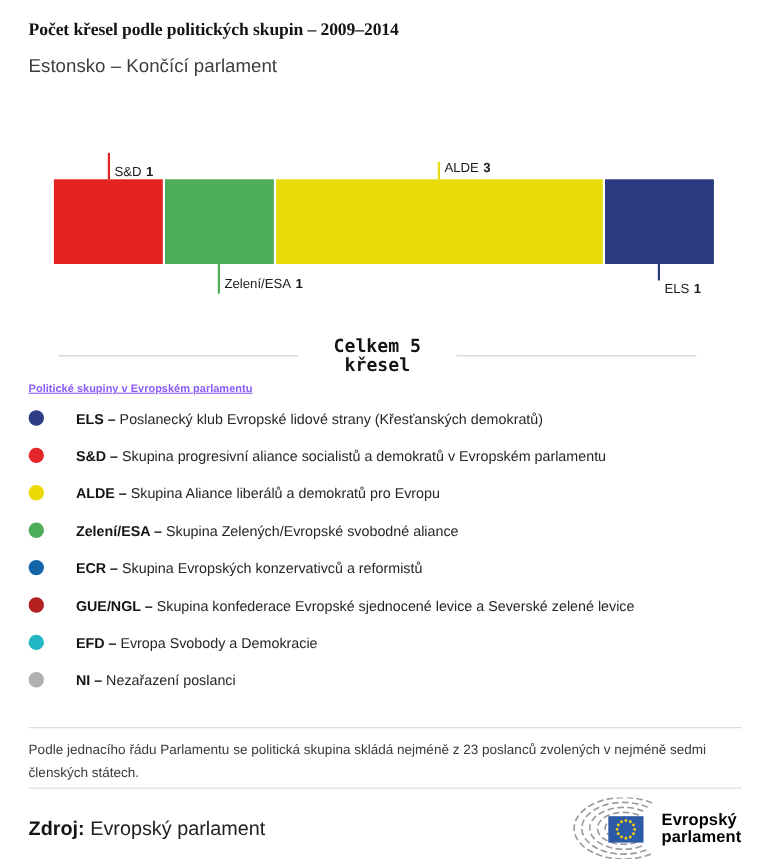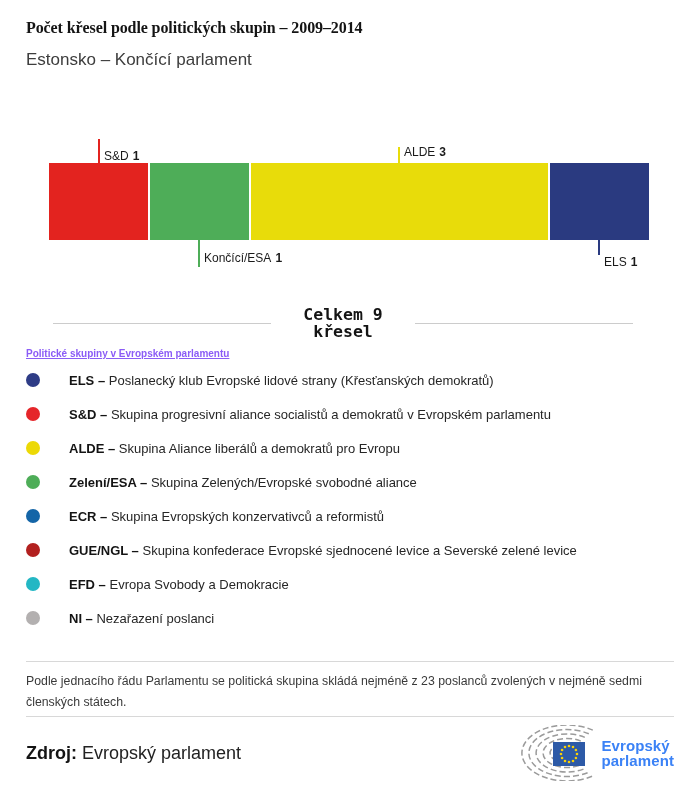--- a/index.html
+++ b/index.html
@@ -32,21 +32,21 @@
   .legend-text b{color:#141414;}
 
   .hr{border:none;border-top:1px solid #d8d8d8;margin:26px 26px 0;}
   .hr.second{margin-top:3px;}
   .note{margin:9px 26px 0;width:634px;font-size:12.3px;line-height:21px;color:#3a3a3a;}
 
   .source-row{margin:8px 26px 0;height:56px;display:flex;justify-content:space-between;align-items:center;}
   .source{font-size:18px;color:#222;}
   .source .b{font-weight:700;color:#141414;}
   .brand{display:flex;align-items:center;}
-  .brand-text{margin-left:4px;font-size:15px;line-height:15.5px;font-weight:700;color:#3b82f6;letter-spacing:0.1px;}
+  .brand-text{margin-left:4px;font-size:15px;line-height:15.5px;font-weight:700;color:#000000;letter-spacing:0.1px;}
 </style>
 </head>
 <body>
 
 <div class="page">
 
   <h1>Počet křesel podle politických skupin – 2009–2014</h1>
   <div class="subtitle">Estonsko – Končící parlament</div>
 
   <div class="chart">
@@ -54,33 +54,33 @@
       <div class="bar">
           <div class="seg" style="flex-grow: 1; background: rgb(227, 35, 31);"></div>
           <div class="seg" style="flex-grow: 1; background: rgb(78, 173, 88);"></div>
           <div class="seg" style="flex-grow: 3; background: rgb(232, 220, 10);"></div>
           <div class="seg" style="flex-grow: 1; background: rgb(42, 58, 128);"></div>
         </div>
       <div class="annotations">
           <div class="tickline" style="left: calc(8.33333% - 1px); background: rgb(227, 35, 31); top: 3px; height: 24px;"></div>
           <div class="ticklabel" style="left: calc(8.33333% + 5px); top: 1px; margin-top: 12px;"><span>S&amp;D</span><span class="num">1</span></div>
           <div class="tickline" style="left: calc(25% - 1px); background: rgb(78, 173, 88); top: 104px; height: 27px;"></div>
-          <div class="ticklabel" style="left: calc(25% + 5px); top: 115px;"><span>Končící/ESA</span><span class="num">1</span></div>
+          <div class="ticklabel" style="left: calc(25% + 5px); top: 115px;"><span>Zelení/ESA</span><span class="num">1</span></div>
           <div class="tickline" style="left: calc(58.3333% - 1px); background: rgb(232, 220, 10); top: 11px; height: 16px;"></div>
           <div class="ticklabel" style="left: calc(58.3333% + 5px); top: 9px;"><span>ALDE</span><span class="num">3</span></div>
           <div class="tickline" style="left: calc(91.6667% - 1px); background: rgb(42, 58, 128); top: 104px; height: 15px;"></div>
           <div class="ticklabel" style="left: calc(91.6667% + 5px); top: 119px;"><span>ELS</span><span class="num">1</span></div>
         </div>
     </div>
   </div>
 
   <div class="total-row">
     <div class="rule"></div>
     <div class="total-text">
-      <div>Celkem 9</div>
+      <div>Celkem 5</div>
       <div>křesel</div>
     </div>
     <div class="rule"></div>
   </div>
 
   <h2>Politické skupiny v Evropském parlamentu</h2>
 
   <div class="legend">
       <div class="legend-row">
         <span class="dot" style="background: rgb(46, 60, 134);"></span>

